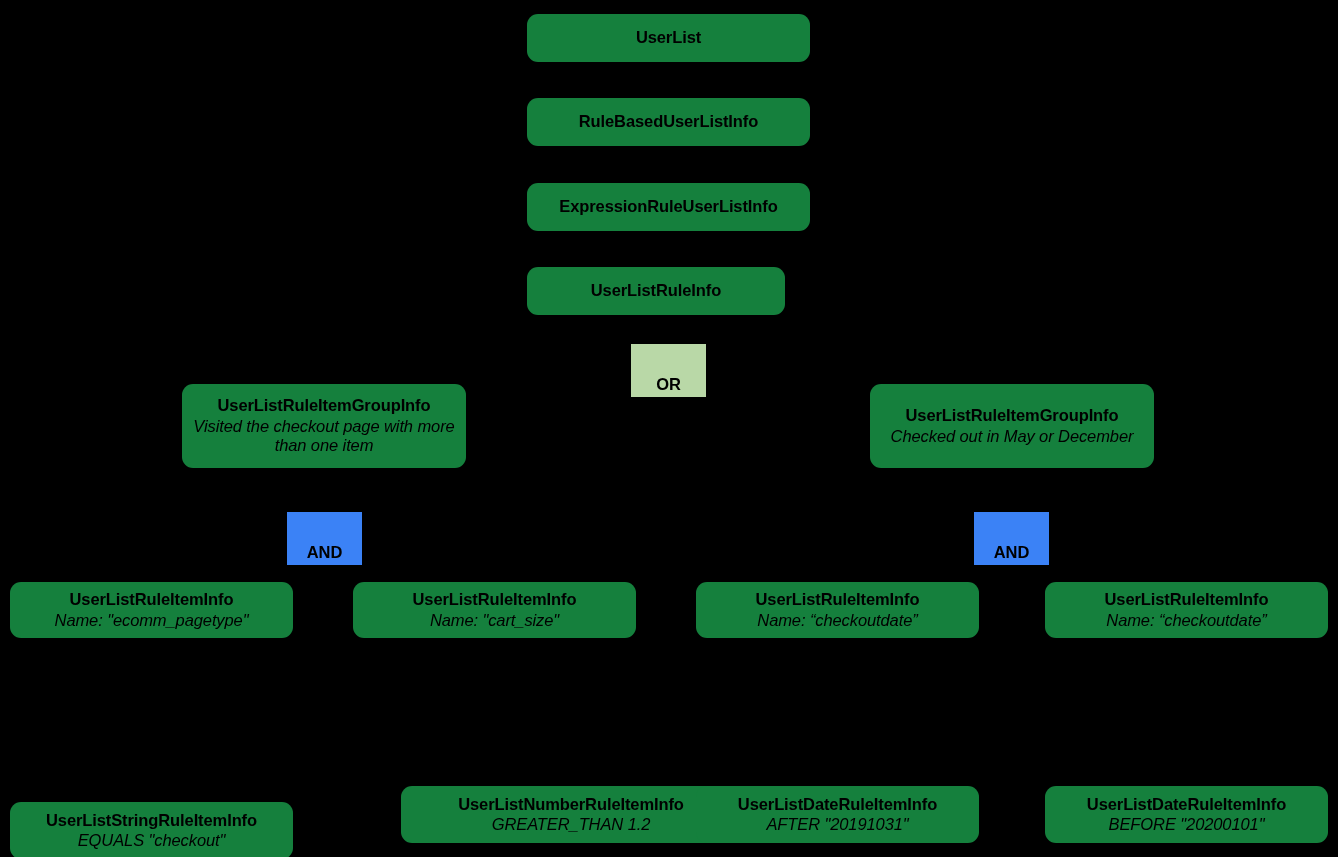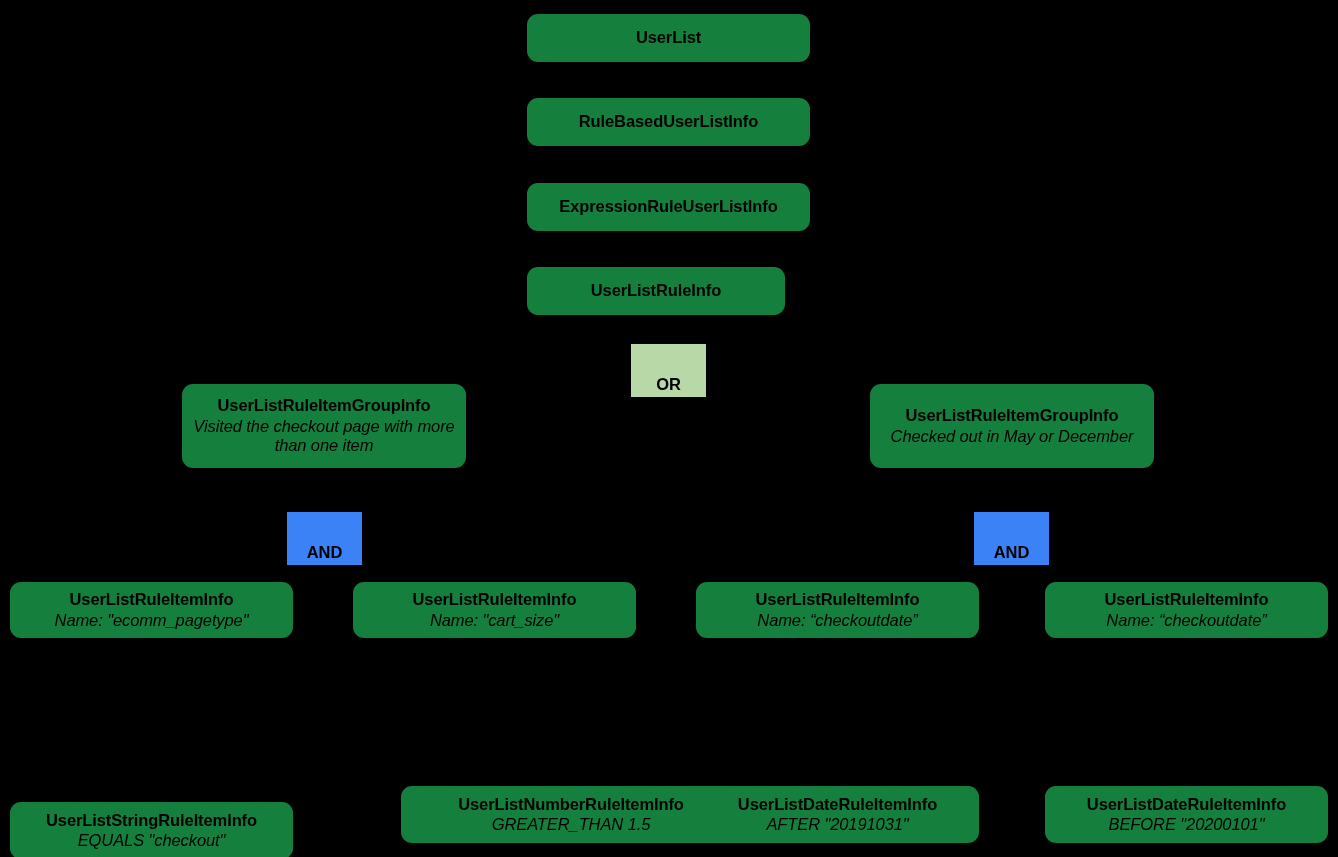--- a/index.html
+++ b/index.html
@@ -162,21 +162,21 @@
     <div class="node-sub">Name: “checkoutdate”</div>
   </div>
 
   <div class="node entity" style="left:10px; top:802px; width:283px; height:57px;">
     <div class="node-title">UserListStringRuleItemInfo</div>
     <div class="node-sub">EQUALS "checkout"</div>
   </div>
 
   <div class="node entity" style="left:353px; top:786px; width:340px; height:57px;margin-left:48px;">
     <div class="node-title">UserListNumberRuleItemInfo</div>
-    <div class="node-sub">GREATER_THAN 1.5</div>
+    <div class="node-sub">GREATER_THAN 1.2</div>
   </div>
 
   <div class="node entity" style="left:696px; top:786px; width:283px; height:57px;">
     <div class="node-title">UserListDateRuleItemInfo</div>
     <div class="node-sub">AFTER "20191031"</div>
   </div>
 
   <div class="node entity" style="left:1045px; top:786px; width:283px; height:57px;">
     <div class="node-title">UserListDateRuleItemInfo</div>
     <div class="node-sub">BEFORE "20200101"</div>

